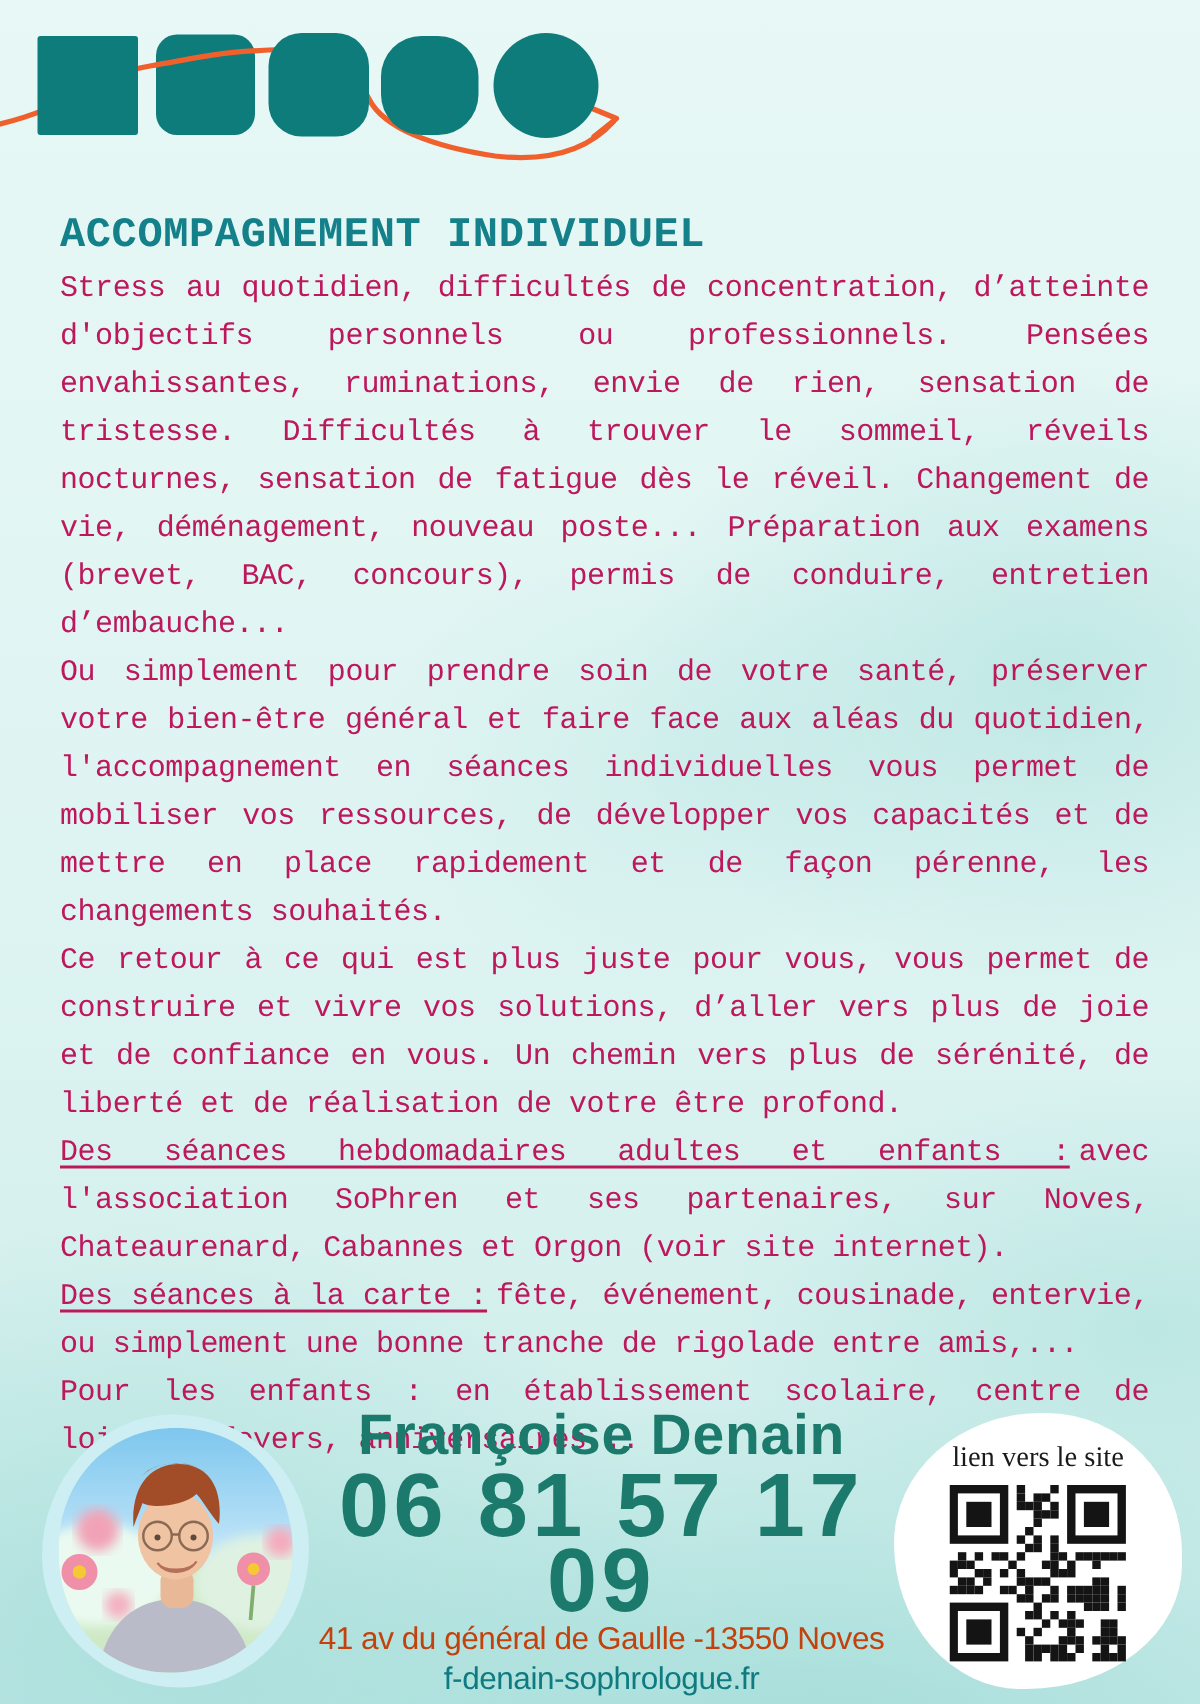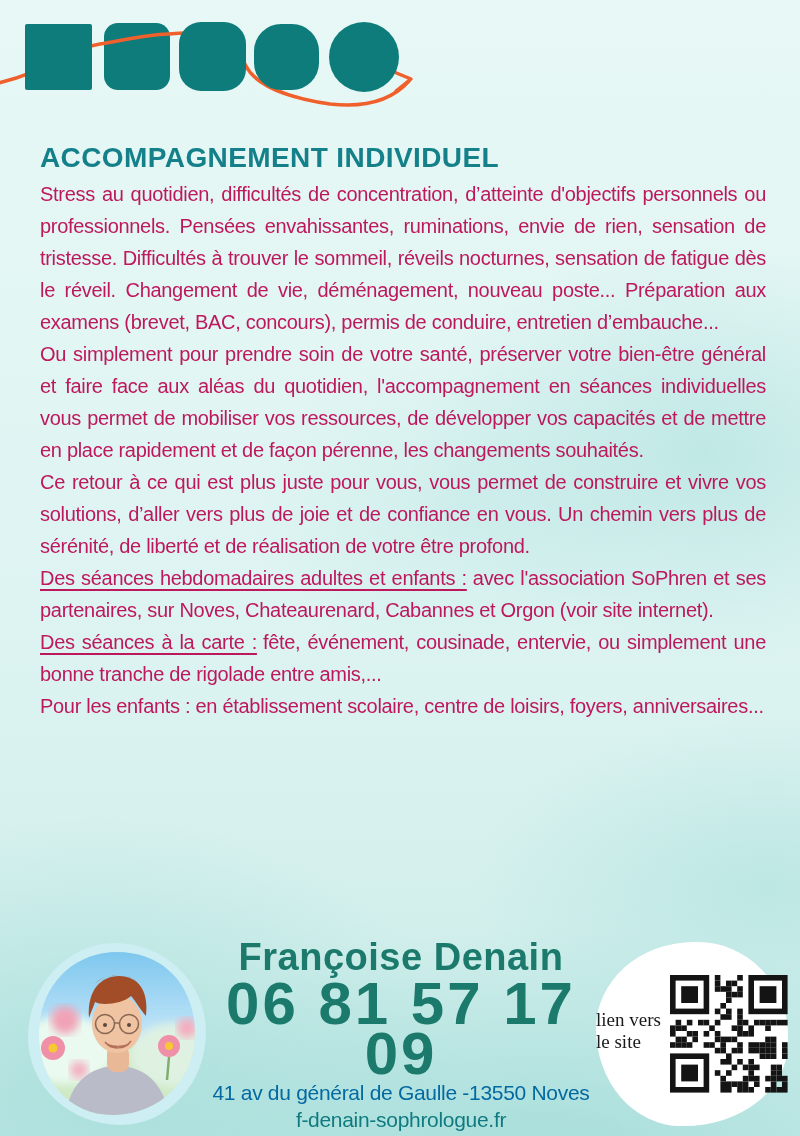--- a/index.html
+++ b/index.html
@@ -9,21 +9,21 @@
     background:
       radial-gradient(420px 300px at 88% 40%, rgba(158,219,214,.50), transparent 70%),
       radial-gradient(300px 220px at 57% 45%, rgba(185,230,226,.40), transparent 70%),
       radial-gradient(520px 380px at 12% 96%, rgba(148,215,210,.55), transparent 72%),
       radial-gradient(640px 320px at 68% 102%, rgba(145,214,209,.60), transparent 72%),
       radial-gradient(420px 240px at 96% 78%, rgba(160,220,215,.45), transparent 70%),
       linear-gradient(180deg,#e7f8f6 0%,#def4f2 52%,#d4f0ed 78%,#c7eae8 100%);
   }
   .decor-band{position:relative;height:128px;}
   .decor-band svg{display:block;}
-  .main{padding:6px 34px 0 40px;}
+  .main{padding:6px 34px 0 40px;font-family:Liberation Mono, monospace;}
   h1{
     margin:8px 0 4px;font-size:28px;font-weight:700;letter-spacing:.4px;
     color:#14808a;
   }
   h1.second{margin-top:16px;}
   .para{
     margin:0;color:#be185d;font-size:20px;line-height:32px;
     letter-spacing:-.3px;text-align:justify;
   }
   .lead{
@@ -41,26 +41,26 @@
     border-radius:49% 51% 48% 52% / 52% 49% 51% 48%;
   }
   .photo-ring svg{display:block;}
   .contact{flex:1 1 auto;text-align:center;padding:0 6px;}
   .contact-name{
     color:#1b7a6c;font-size:38px;font-weight:700;letter-spacing:.5px;line-height:44px;
   }
   .contact-phone{
     color:#1b7a6c;font-size:60px;font-weight:700;letter-spacing:3px;line-height:50px;
   }
-  .contact-address{color:#0369a1;font-size:21px;letter-spacing:-.3px;line-height:28px;margin-top:0;}
+  .contact-address{color:#c2410c;font-size:21px;letter-spacing:-.3px;line-height:28px;margin-top:0;}
   .contact-website{color:#0f7b80;font-size:21px;letter-spacing:-.3px;line-height:26px;}
   .qr-card{
     flex:0 0 auto;margin-right:12px;width:192px;height:184px;background:#ffffff;
     border-radius:52% 48% 55% 45% / 48% 52% 46% 54%;
-    display:flex;flex-direction:row;align-items:center;justify-content:center;
+    display:flex;flex-direction:column;align-items:center;justify-content:center;
   }
   .qr-label{
     font-family:"Liberation Serif",serif;color:#1a1a1a;font-size:19px;
     margin-bottom:7px;
   }
   .qr-code svg{display:block;}
 </style>
 </head>
 <body>
 

